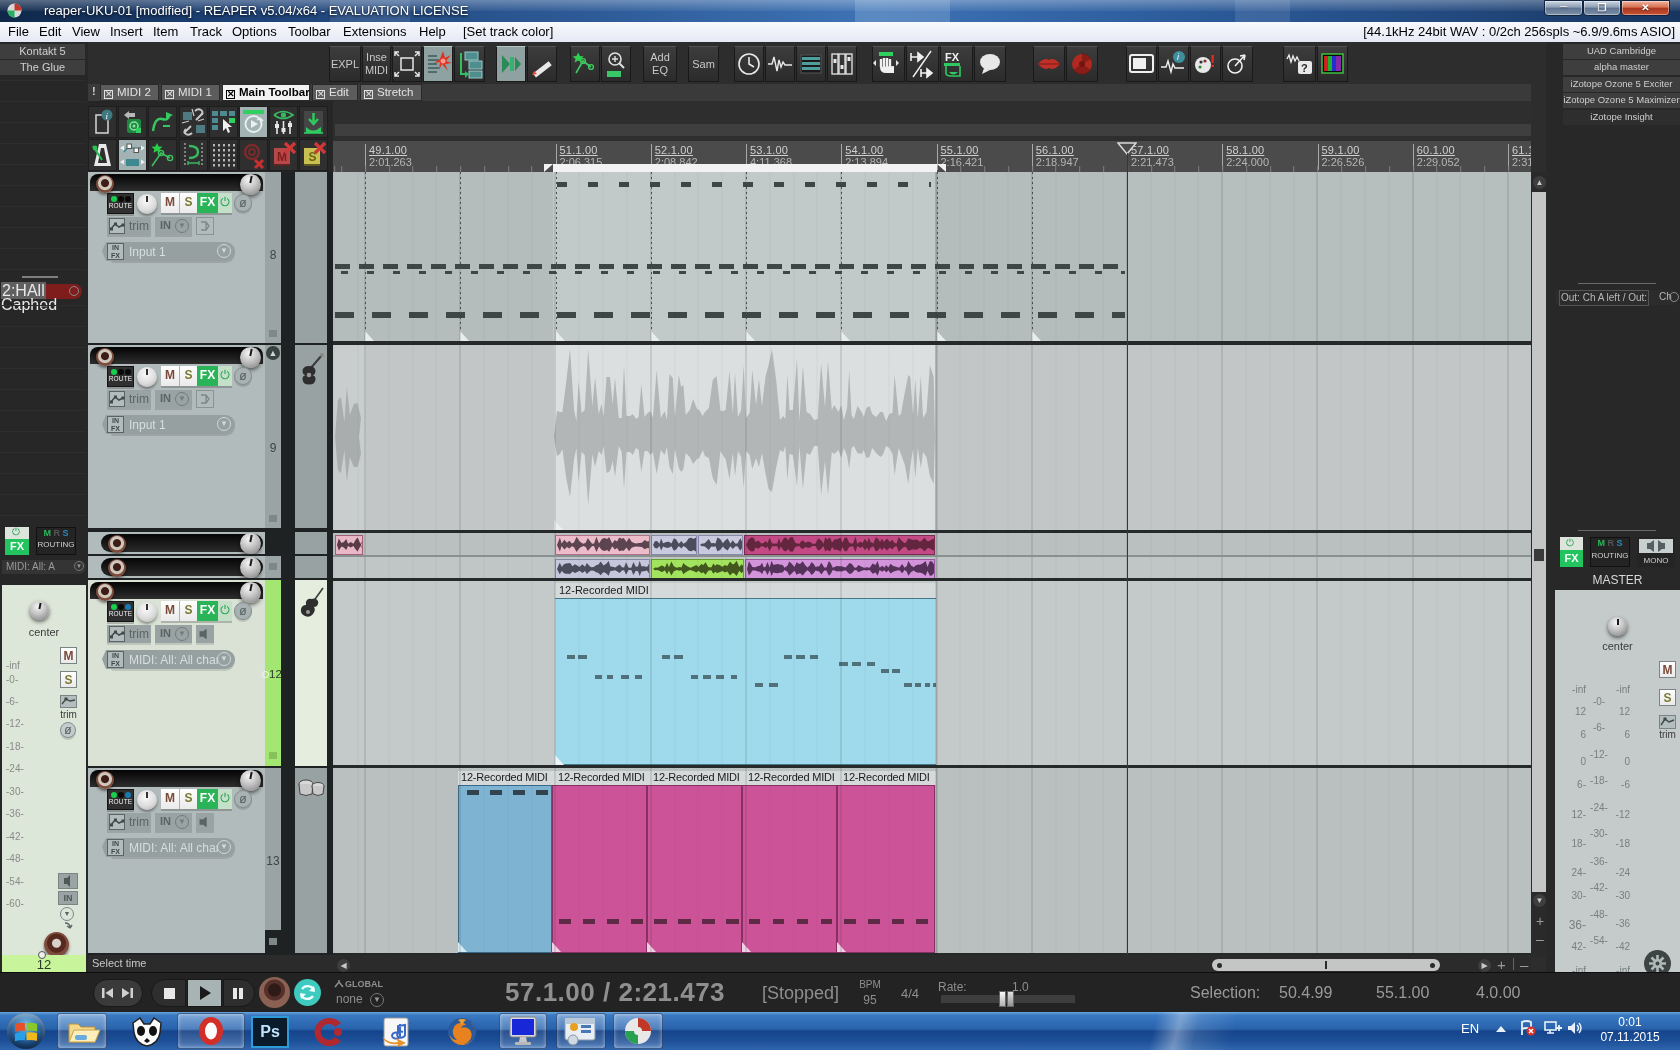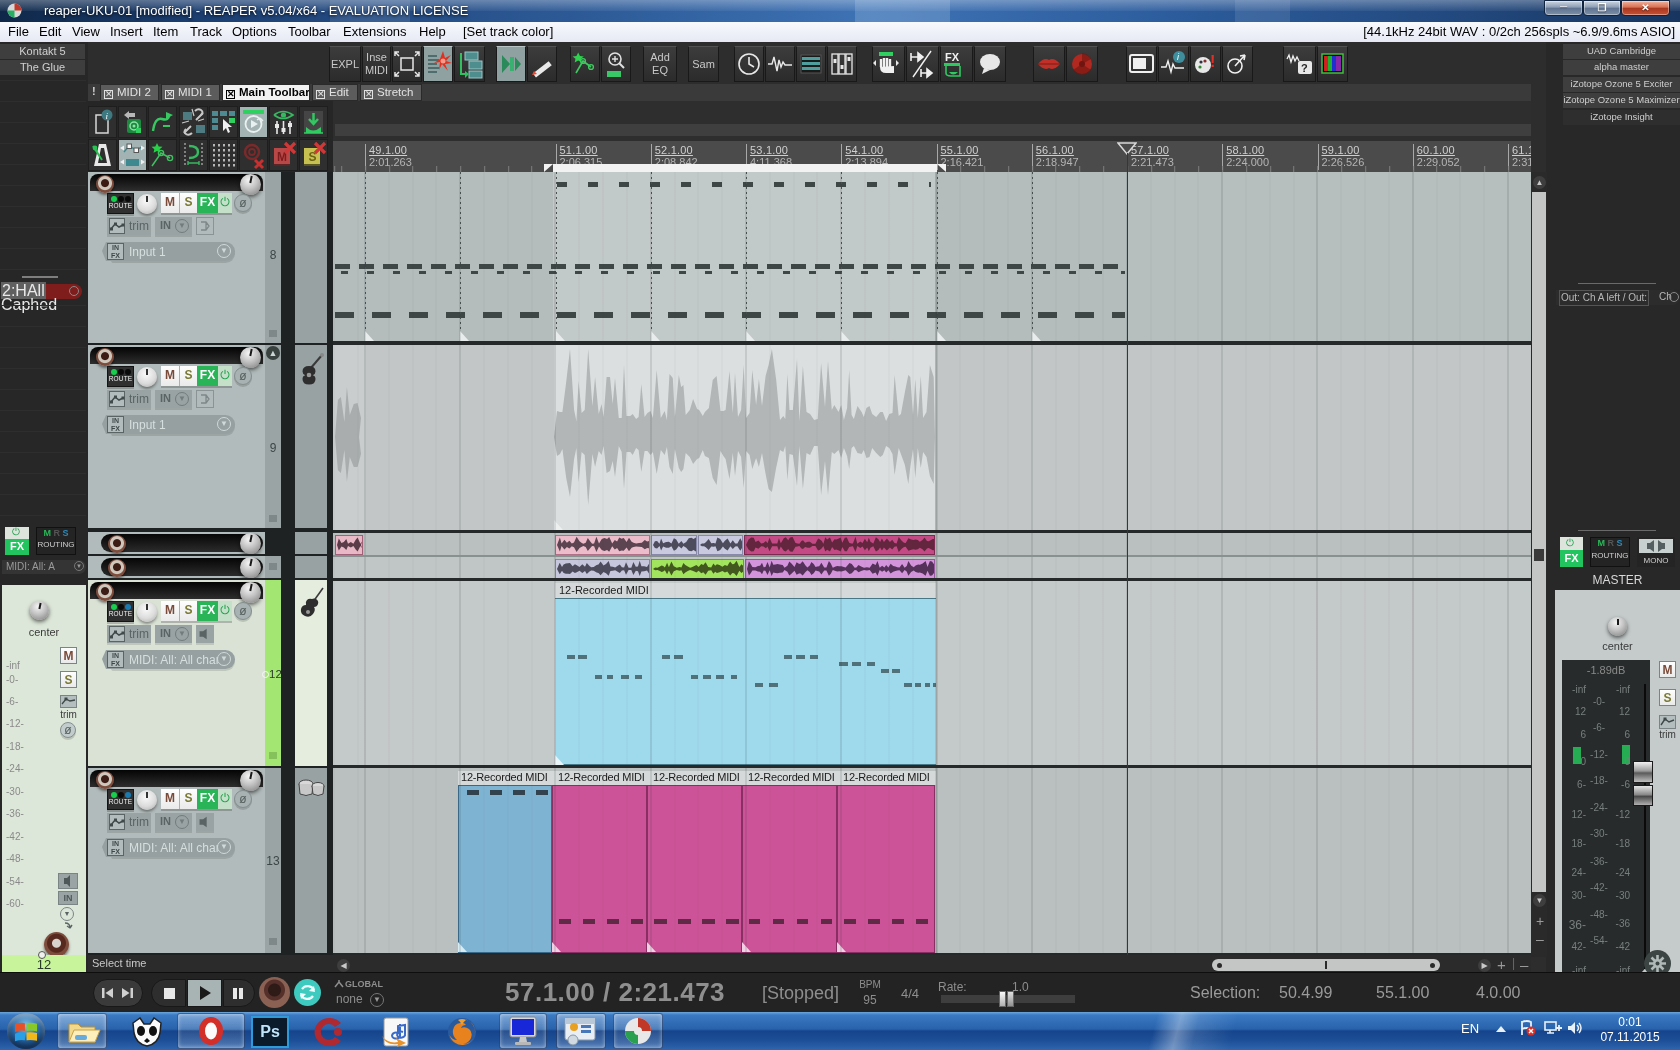--- a/index.html
+++ b/index.html
@@ -938,21 +938,21 @@
       </div>
       <div class="tpill" style="left:23px;top:70px;width:124px;">
         <svg style="position:absolute;left:-9px;top:0px;" width="14" height="19" viewBox="0 0 14 19">
           <path d="M14 0 L4 0 L0 9 L4 19 L14 19 Z" fill="#96a0a0"></path>
         </svg>
         <div style="position:absolute;left:-4px;top:1px;width:17px;height:17px;background:#b2bcbc;border:1px solid #5a6464;color:#3e4848;font-size:7px;font-weight:bold;line-height:8px;text-align:center;">IN<br>FX</div>
         <span style="position:absolute;left:18px;top:1px;white-space:nowrap;width:89px;overflow:hidden;display:inline-block;">MIDI: All: All chann</span>
         <div class="dcirc" style="right:4px;top:2px;">▼</div>
       </div>
     </div>
-  <div class="numcol" style="top:768px;height:185px;">
+  <div class="numcol" style="top:768px;height:162px;">
       <div class="abs" style="top:86px;left:0;width:16px;">13</div>
       <div class="fold" style="left:4px;top:170px;"></div>
     </div>
   <div class="iconcol" style="top:768px;height:185px;background:#99a2a2;">
     <svg style="position:absolute;left:1px;top:6px;" width="30" height="34" viewBox="0 0 30 34">
         <ellipse cx="10" cy="10" rx="7" ry="4" fill="#d8d8d8" stroke="#444"></ellipse>
         <path d="M3 10 L4 20 Q10 23 16 20 L17 10" fill="#c8c8c8" stroke="#444"></path>
         <ellipse cx="22" cy="12" rx="6" ry="3.5" fill="#d8d8d8" stroke="#444"></ellipse>
         <path d="M16 12 L17 20 Q22 23 27 20 L28 12" fill="#c8c8c8" stroke="#444"></path>
       </svg>
@@ -1005,28 +1005,20 @@
       </div>
     <div class="abs" style="left:0;top:19px;width:38px;font-size:8px;color:#d0d0d0;text-align:center;">MONO</div>
     </div>
   <div class="abs" style="top:573px;left:1580px;width:75px;height:13px;color:#d8d8d8;font-size:12px;text-align:center;">MASTER</div>
 
   <div class="abs" style="top:590px;left:1555px;width:125px;height:392px;background:#c5cbcb;">
     <div class="knob" style="left:53px;top:27px;width:19px;height:19px;">
         <i style="transform:none;left:9px;height:6px;"></i>
       </div>
     <div class="abs" style="left:0;top:50px;width:125px;text-align:center;font-size:11px;color:#3a3a3a;">center</div>
-    <div class="abs" style="left:7px;top:70px;width:88px;height:318px;background:#272b2b;border-radius:0 0 24px 0;">
-      <div class="abs" style="left:0;top:4px;width:88px;text-align:center;font-size:11px;color:#8a8a8a;">-1.89dB</div>
-      <div class="abs" style="left:11px;top:87px;width:8px;height:17px;background:#26ac52;"></div>
-      <div class="abs" style="left:60px;top:85px;width:8px;height:19px;background:#26ac52;"></div>
-      <div class="abs" style="left:82px;top:24px;width:1.5px;height:285px;background:#0a0a0a;"></div>
-      <div class="abs" style="left:71px;top:101px;width:20px;height:22px;background:linear-gradient(#f2f2f2,#9a9a9a 45%,#5a5a5a 55%,#c0c0c0);border:1px solid #1a1a1a;"></div>
-      <div class="abs" style="left:71px;top:125px;width:20px;height:21px;background:linear-gradient(#e6e6e6,#8a8a8a 45%,#4a4a4a 55%,#b0b0b0);border:1px solid #1a1a1a;"></div>
-    </div>
     <div class="mbtn" style="left:104px;top:71px;width:17px;height:17px;line-height:16px;box-shadow:none;border:1px solid #7a8484;">M</div>
     <div class="mbtn sbtn" style="left:104px;top:99px;width:17px;height:17px;line-height:16px;box-shadow:none;border:1px solid #7a8484;">S</div>
     <div class="abs" style="left:104px;top:125px;width:17px;height:14px;background:#b4bebe;border:1px solid #7a8484;">
         <svg width="15" height="12" viewBox="0 0 15 12">
           <path d="M1 9 L5 3 L9 6 L14 4" stroke="#3e4848" stroke-width="1.4" fill="none"></path>
           <rect x="3.5" y="1.5" width="3" height="3" fill="#3e4848"></rect>
         </svg>
       </div>
     <div class="abs" style="left:102px;top:139px;width:21px;font-size:10px;color:#3a3a3a;text-align:center;">trim</div>
     <div class="abs" style="left:89px;top:360px;width:27px;height:27px;border-radius:50%;background:#3c4444;">

